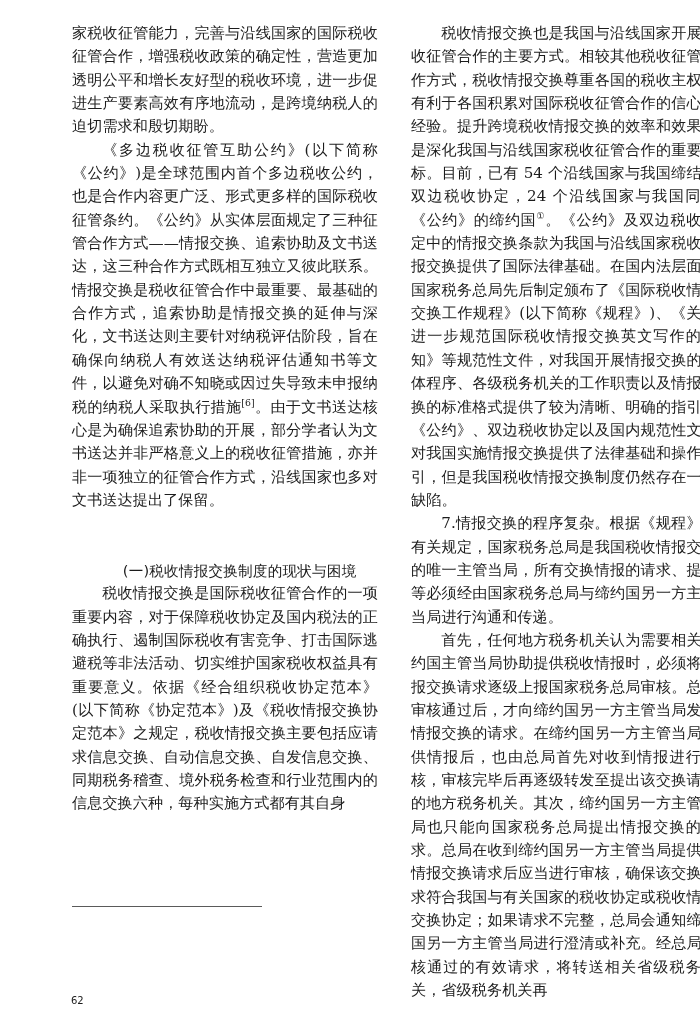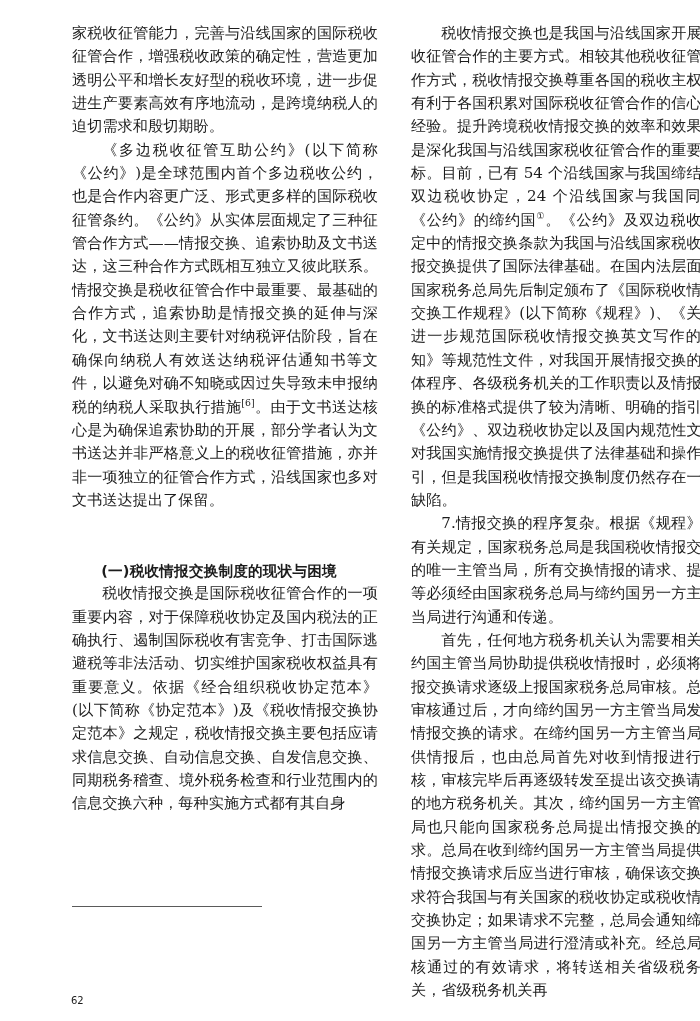--- a/index.html
+++ b/index.html
@@ -58,23 +58,23 @@
     font-weight: bold;
     text-indent: 2em;
     text-align: justify;
     letter-spacing: 0.2px;
     font-family: "DejaVu Sans", "Liberation Sans", sans-serif;
   }
   h3.sub-head {
     margin: 0;
     font-size: 14.6px;
     line-height: 23.35px;
-    font-weight: bold;
+    font-weight: normal;
     text-indent: 2em;
-    text-align: left;
+    text-align: center;
     letter-spacing: 0.2px;
     font-family: "DejaVu Sans", "Liberation Sans", sans-serif;
   }
   .vspace-lg { height: 23.35px; }
 
   sup.fn-ref {
     font-size: 9.3px;
     vertical-align: super;
     line-height: 0;
   }

